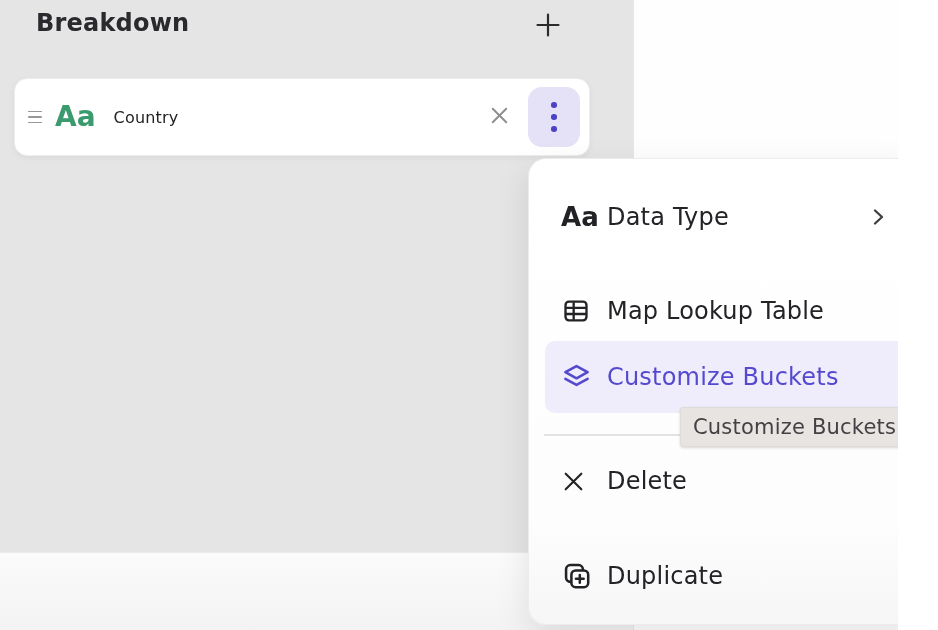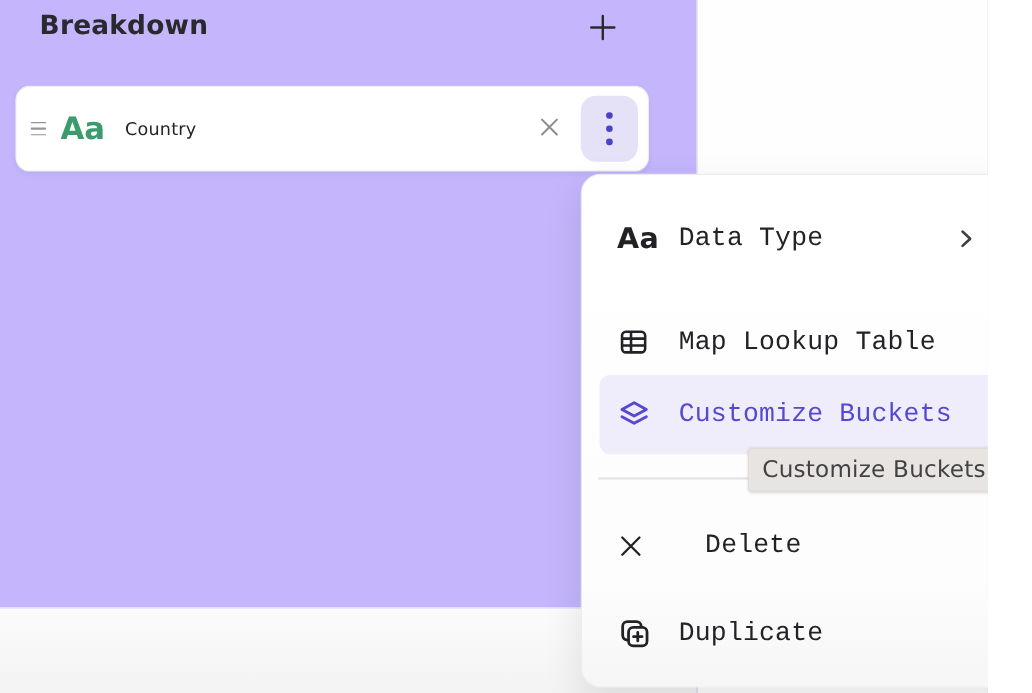--- a/index.html
+++ b/index.html
@@ -1,18 +1,18 @@
 <!DOCTYPE html>
 <html><head>
 <meta charset="utf-8">
 <style>
   html,body{margin:0;padding:0;}
   #app{
     position:relative; width:898px; height:630px; overflow:hidden;
-    background:#c4b5fd;
+    background:#e5e5e5;
     font-family:"DejaVu Sans","Liberation Sans",sans-serif;
     color:#232327;
   }
   
   .right-pane{position:absolute;left:634px;top:0;width:304px;height:630px;background:#fefefe;}
   .v-divider{position:absolute;left:633px;top:0;width:1px;height:630px;background:#e7e7e9;}
   
   .footer-line{position:absolute;left:0;top:552px;width:633px;height:1px;background:#ebebed;}
   .footer-grad{position:absolute;left:0;top:553px;width:633px;height:77px;
     background:linear-gradient(180deg,#fbfbfc 0%,#f3f3f4 100%);}
@@ -46,30 +46,30 @@
     border:1px solid #ececee;border-radius:18px;
     box-shadow:0 12px 34px rgba(0,0,0,.10);
     z-index:30;
   }
   .menu-item{
     position:absolute;left:16px;width:366px;height:52px;box-sizing:border-box;
     display:flex;align-items:center;padding-left:16px;cursor:pointer;border-radius:10px;
     font-size:24px;letter-spacing:.2px;color:#232327;
   }
   .menu-item .mi-icon{width:34px;display:flex;align-items:center;justify-content:flex-start;flex-shrink:0;}
-  .menu-item .mi-label{margin-left:22px;white-space:nowrap;font-family:Liberation Mono, monospace;}
+  .menu-item .mi-label{margin-left:12px;white-space:nowrap;}
   .menu-item .mi-chevron{margin-left:auto;margin-right:26px;display:flex;align-items:center;}
   .mi-aa{font-size:26px;font-weight:700;color:#222226;line-height:1;}
   .menu-item.active{background:#efedfb;color:#5549cf;}
   .menu-item.active .mi-label{font-weight:400;}
   .menu-divider{position:absolute;left:15px;top:275px;width:368px;height:1.5px;background:#e3e3e6;}
   .mi-1{top:32px;}
   .mi-2{top:114px;align-items:flex-end;}
   .mi-3{top:182px;height:72px;}
-  .mi-4{top:311px;gap:24px;}
+  .mi-4{top:296px;}
   .mi-5{top:391px;}
   
   .tooltip{
     position:absolute;left:680px;top:407px;height:40px;box-sizing:border-box;
     display:flex;align-items:center;padding:0 13px;
     background:#e8e4e1;border-radius:4px;
     box-shadow:0 1px 3px rgba(0,0,0,.16), inset 0 0 0 1px rgba(0,0,0,.04);
     font-size:21px;color:#424245;letter-spacing:.2px;white-space:nowrap;
     z-index:50;
   }

